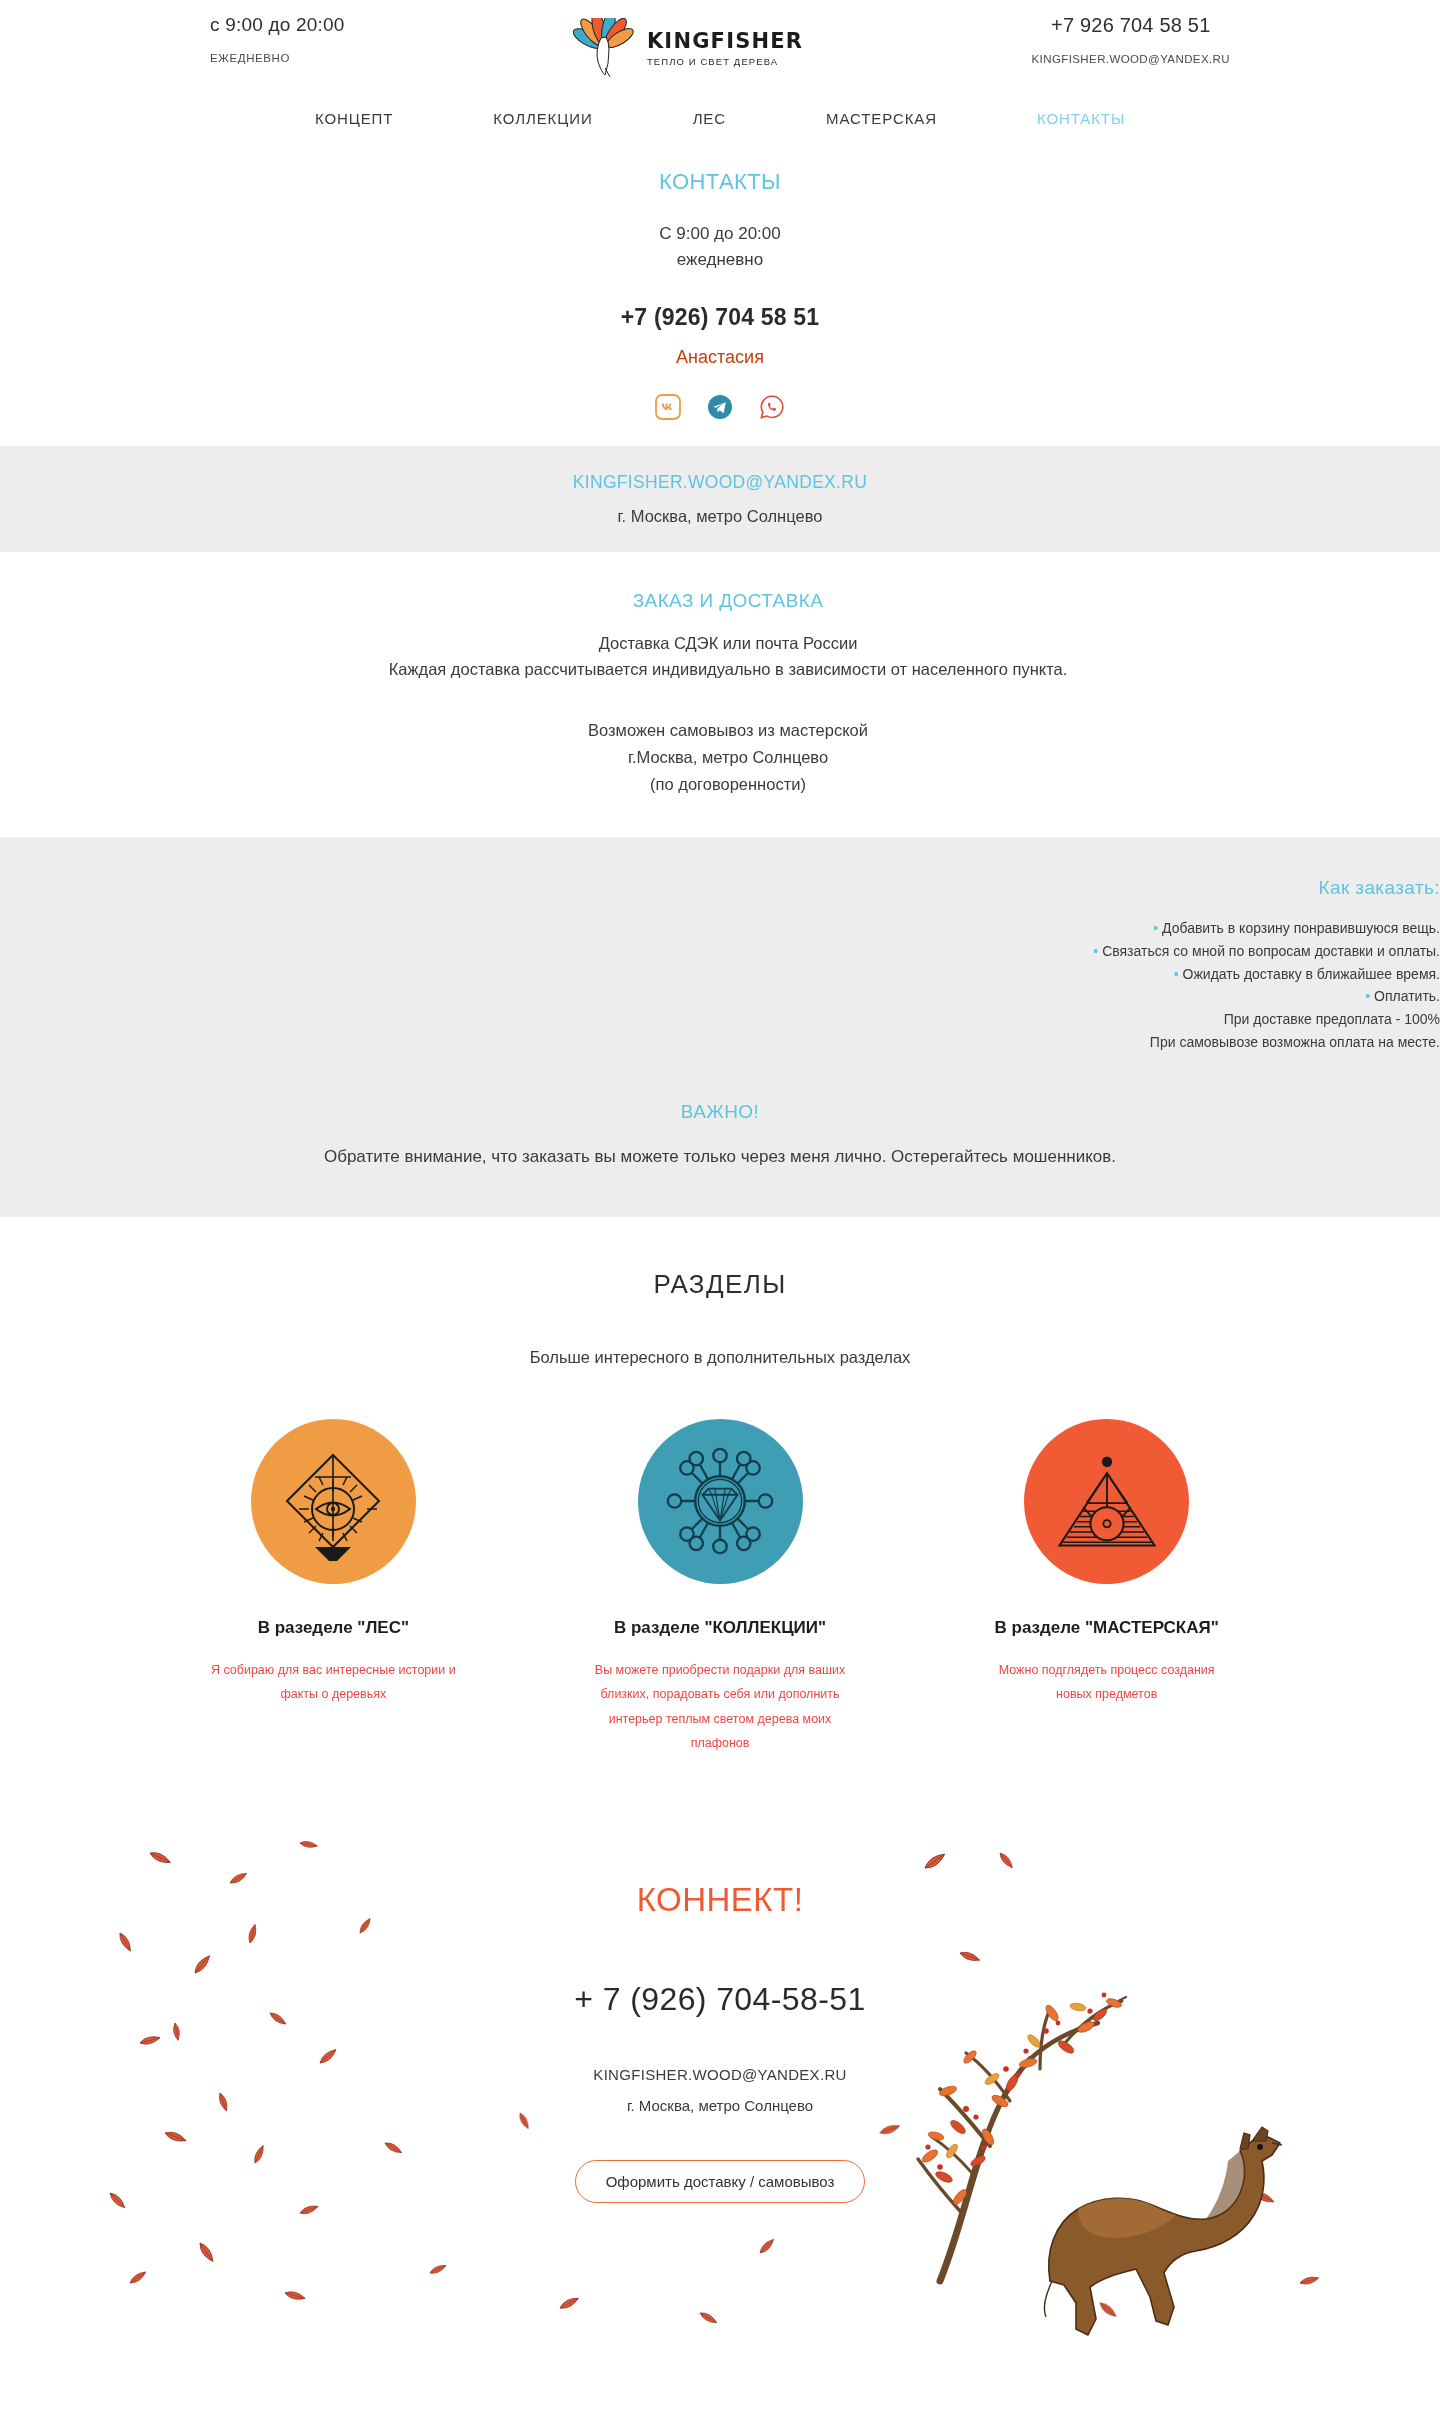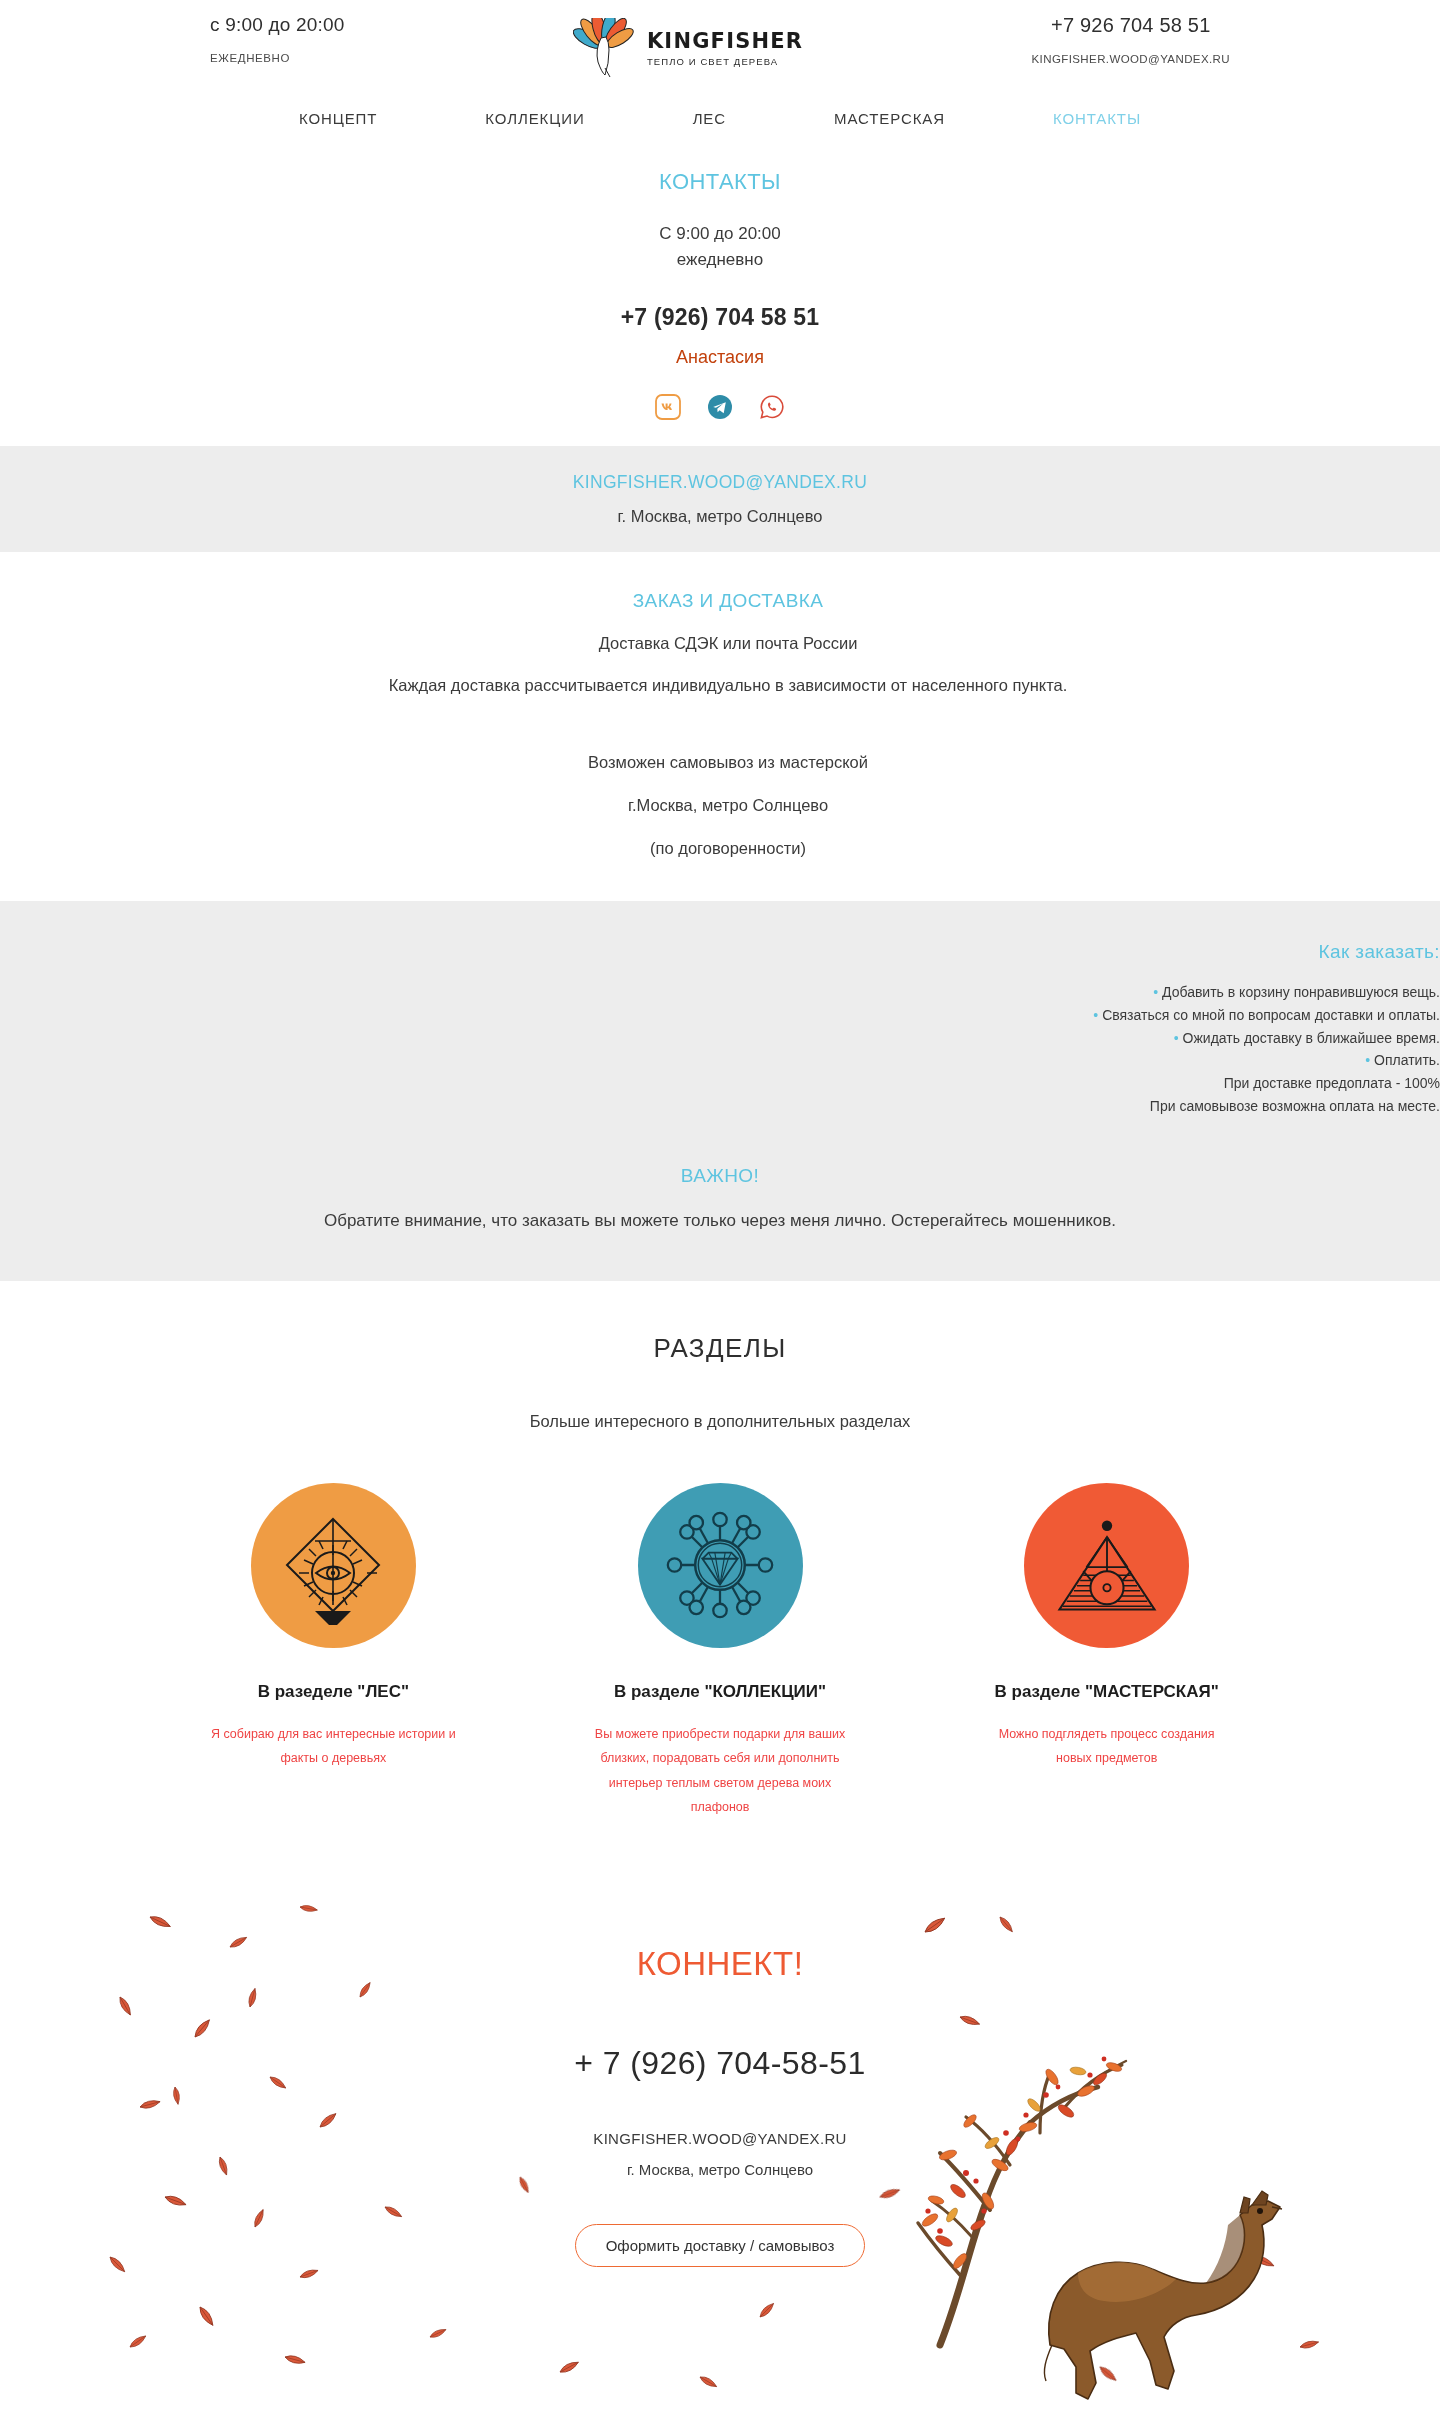--- a/index.html
+++ b/index.html
@@ -45,21 +45,21 @@
     color: #2b2b2b;
     margin-top: 4px;
   }
 
   
   .nav {
     height: 46px;
     display: flex;
     align-items: center;
     justify-content: center;
-    gap: 16px;
+    gap: 8px;
     background: #fff;
   }
   .nav-item {
     font-size: 15px;
     letter-spacing: .9px;
     color: #3a3a3a;
     padding: 0 46px;
     cursor: pointer;
     white-space: nowrap;
   }
@@ -74,21 +74,20 @@
   .sec-title-blue {
     color: #5ec4e0;
     font-size: 22px;
     letter-spacing: .4px;
   }
   .sec-title-blue.sm { font-size: 19px; }
   .body-text {
     font-size: 16.5px;
     color: #3b3b3b;
     line-height: 1.62;
-    margin-top: 16px;
   }
   .body-text.lg { font-size: 17px; }
 
   .contacts {
     padding: 28px 0 26px 0;
   }
   .contacts .ct-title { margin-bottom: 26px; }
   .contacts .ct-line { font-size: 17px; color: #3b3b3b; line-height: 1.55; }
   .contacts .ct-phone {
     font-size: 23px;

